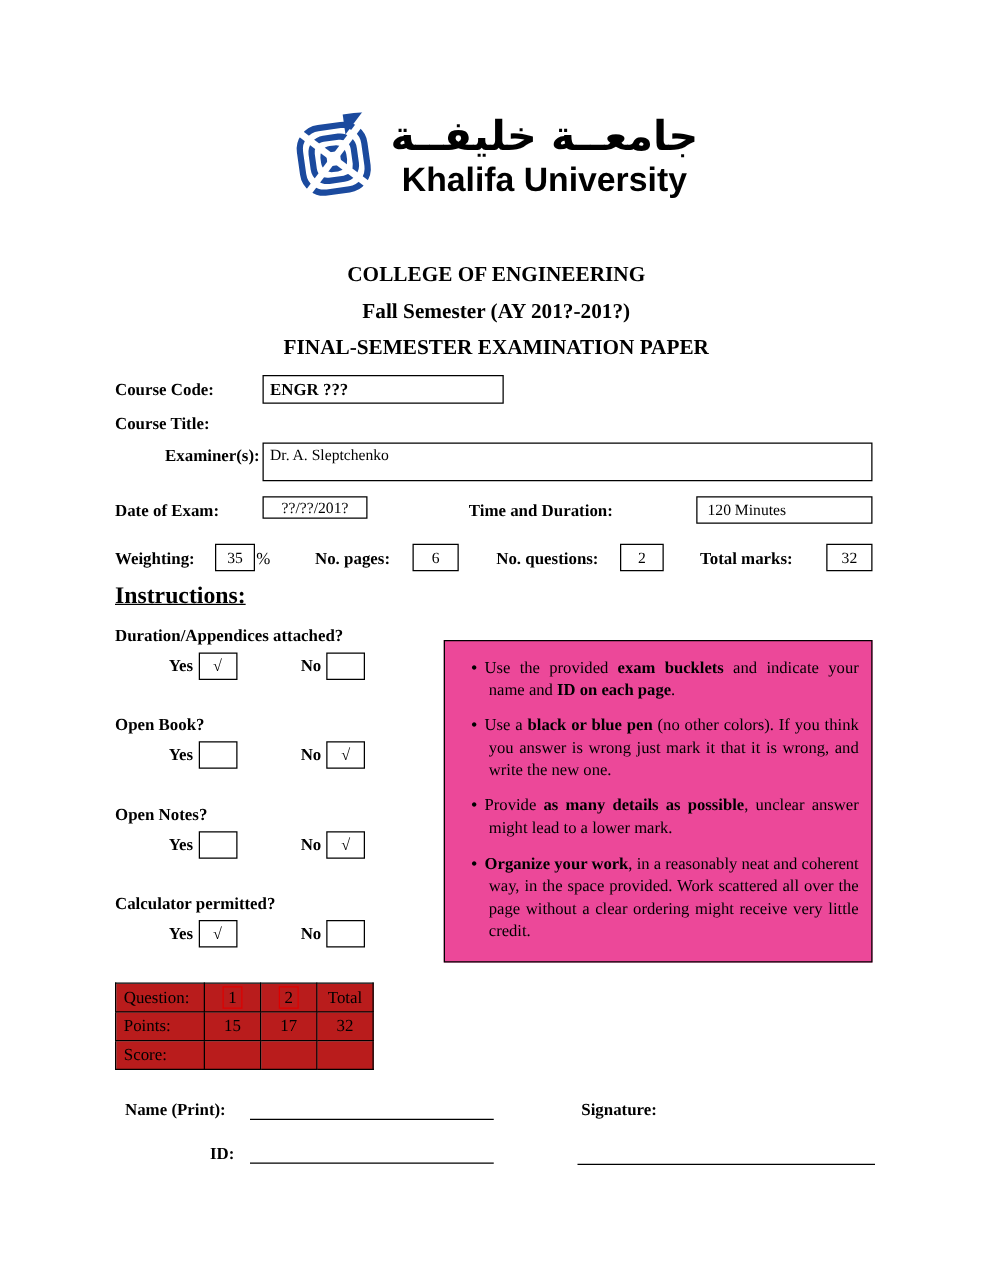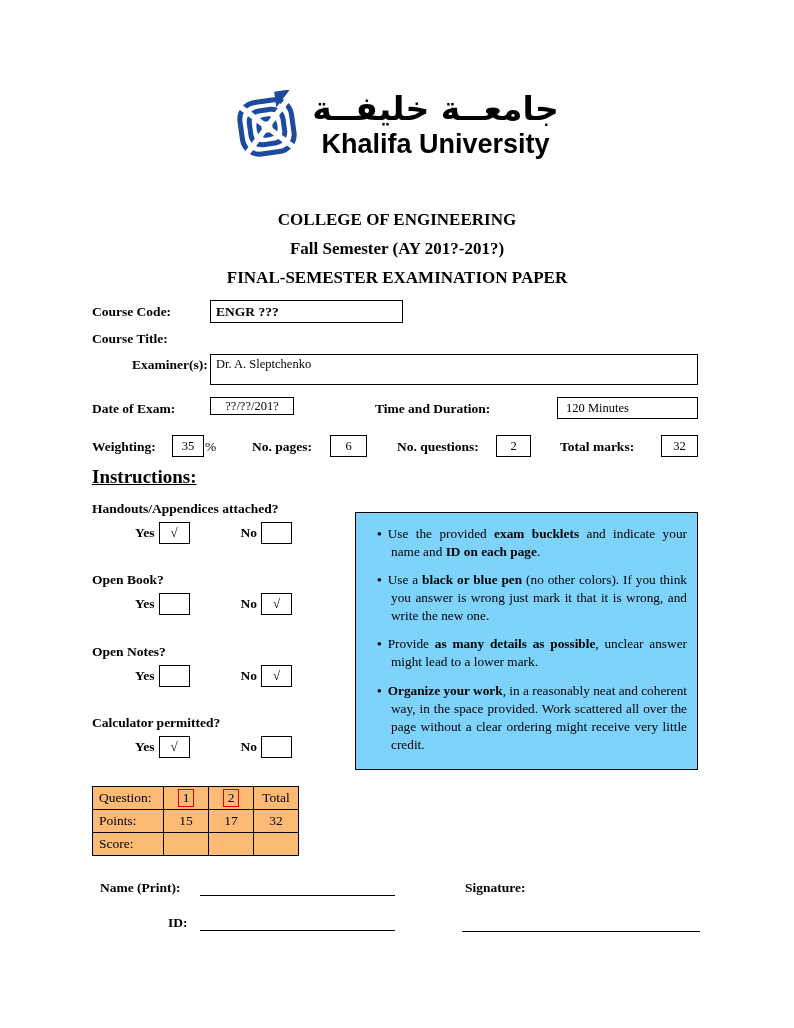--- a/index.html
+++ b/index.html
@@ -47,29 +47,29 @@
   .yn-row { display:flex; align-items:center; margin-top:5px; margin-left:43px; }
   .cbox {
     width:31px; height:22px; border:1px solid #000; margin-left:4px;
     display:inline-flex; align-items:center; justify-content:center; font-size:13px;
   }
   .no-gap { margin-left:51px; }
 
   
   .instr-box {
     border:1px solid #000; width:343px; height:258px;
-    padding:12px 10px 6px 8px; font-size:13.3px; line-height:1.36; background:#7dd3fc;
+    padding:12px 10px 6px 8px; font-size:13.3px; line-height:1.36; background:#ec4899;
   }
   .instr-box ul { list-style:none; }
   .instr-box li { text-align:justify; padding-left:27px; text-indent:-14px; margin-bottom:10px; }
   .blt { font-weight:bold; margin-right:6px; }
 
   
   .marks { border-collapse:collapse; font-size:13.5px; }
-  .marks td { border:1px solid #000; height:23px; padding:0 6px; background:#fdba74; }
+  .marks td { border:1px solid #000; height:23px; padding:0 6px; background:#b91c1c; }
   .marks td.tl { text-align:left; width:71px; }
   .marks td.tc { text-align:center; width:45px; }
   .qlink { display:inline-block; border:1px solid var(--link-red, #dd0000); padding:0px 4px; line-height:16px; }
 
   
   .uline { border-bottom:1.5px solid #000; height:0; }
 </style>
 </head>
 <body>
 
@@ -142,21 +142,21 @@
   </div>
 
   <span class="flabel abs" style="left:560px; top:439px;">Total marks:</span>
   <div class="box center sm abs" style="left:661px; top:435px; width:37px; height:22px;">
     <span>32</span>
   </div>
 
   <div class="instr-head abs" style="left:92px; top:466px;">Instructions:</div>
 
   <div class="abs" style="left:92px; top:501px;">
-    <div class="flabel">Handouts/Appendices attached?</div>
+    <div class="flabel">Duration/Appendices attached?</div>
     <div class="yn-row">
       <span class="flabel">Yes</span>
       <span class="cbox">√</span>
       <span class="flabel no-gap">No</span>
       <span class="cbox"></span>
     </div>
   </div>
 
   <div class="abs" style="left:92px; top:572px;">
     <div class="flabel">Open Book?</div>

